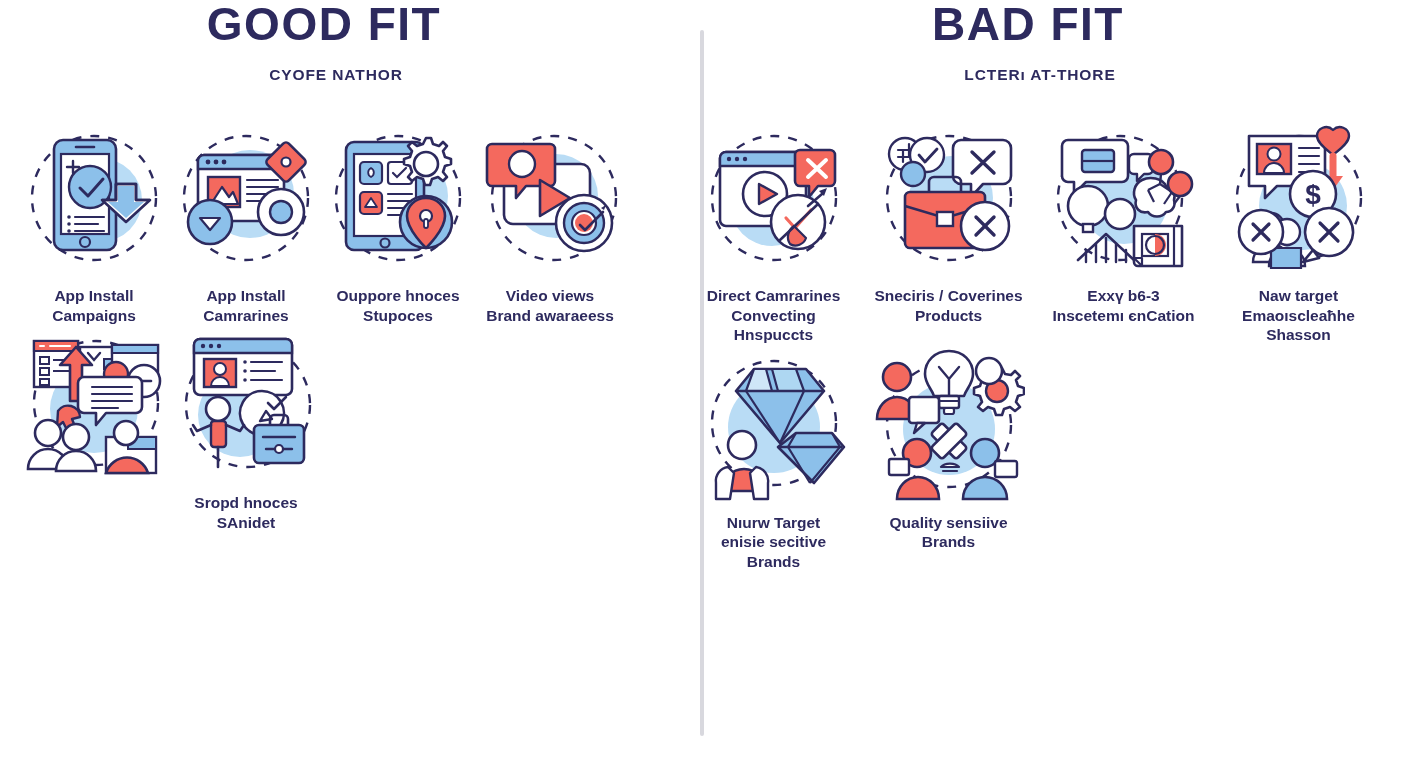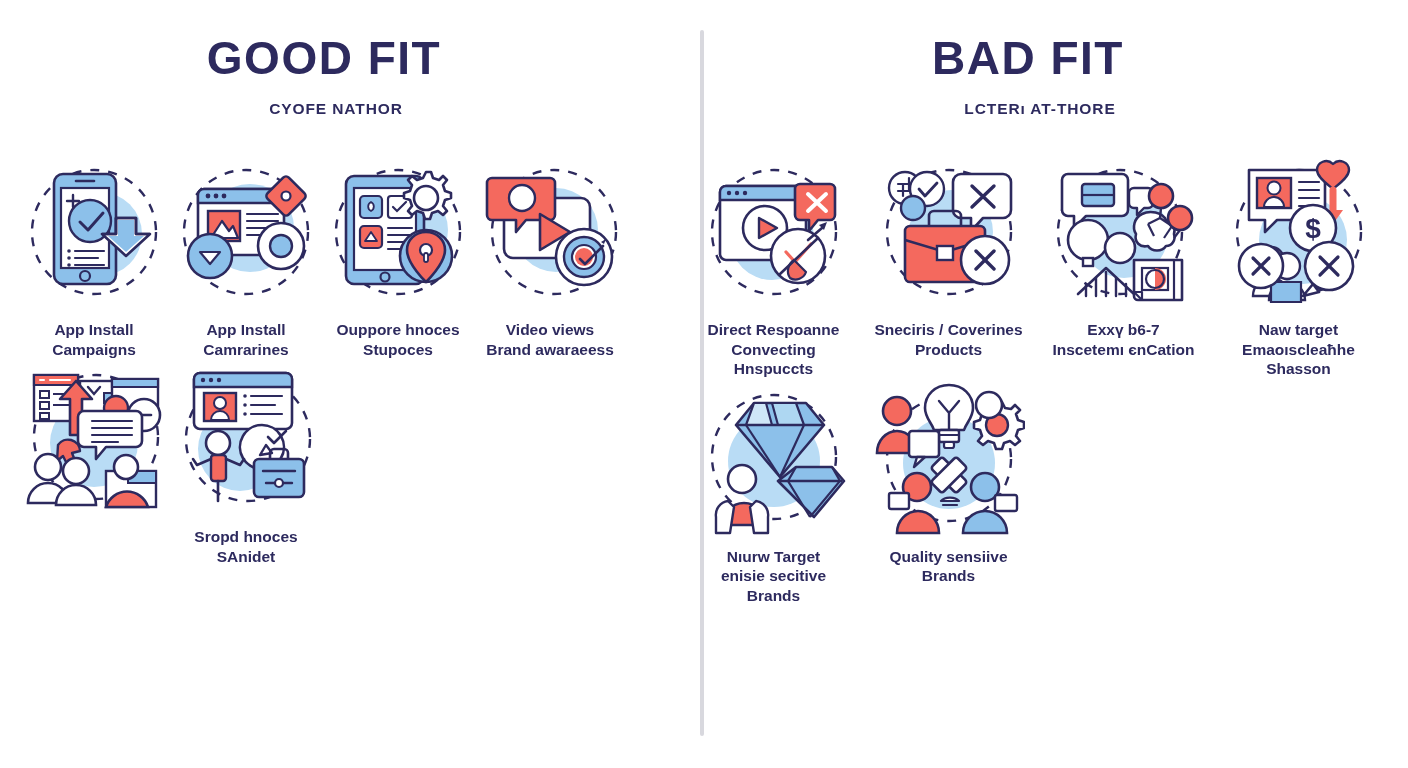--- a/index.html
+++ b/index.html
@@ -18,21 +18,20 @@
   .divider {
     position: absolute;
     left: 700px; top: 30px;
     width: 4px; height: 706px;
     background: #d8d8de;
     border-radius: 2px;
   }
   .panel {
     width: 700px; height: 768px;
     position: relative;
-    padding-top: 34px;
   }
   .panel-right { width: 853px; }
 
   .panel-title {
     text-align: center;
     font-size: 46px;
     font-weight: bold;
     letter-spacing: 1.5px;
     color: #2d2a5e;
     line-height: 1.05;
@@ -330,21 +329,21 @@
                 <line x1="128" y1="38" x2="110" y2="55"></line>
             </g>
             <circle cx="100" cy="100" r="27" fill="#ffffff" stroke="#2d2a5e" stroke-width="2.6"></circle>
             <path d="M88 96 l9 10 l16 -18" fill="none" stroke="#f4695e" stroke-width="3.2" stroke-linecap="round" stroke-linejoin="round"></path>
             <path d="M110 84 l14 -12" stroke="#2d2a5e" stroke-width="2.6" stroke-linecap="round" fill="none"></path>
             <path d="M121 69 l8 -3 l-3 8 z" fill="#2d2a5e"></path>
             <path d="M96 104 c-6 4 -8 12 -4 18 c6 4 14 0 16 -6 z" fill="#f4695e" stroke="#2d2a5e" stroke-width="2.2" stroke-linejoin="round"></path>
             <line x1="82" y1="118" x2="120" y2="82" stroke="#2d2a5e" stroke-width="2.6" stroke-linecap="round"></line>
           </svg>
         </div>
-        <div class="cell-label">Direct Respoanne
+        <div class="cell-label">Direct Camrarines
 Convecting
 Hnspuccts</div>
       </div>
 
       <div class="cell">
         <div class="icon-wrap">
           <svg viewBox="0 0 152 152">
             <circle cx="78" cy="76" r="42" fill="#b9dcf5"></circle>
             <circle cx="76" cy="76" r="62" fill="none" stroke="#2d2a5e" stroke-width="2.4" stroke-dasharray="9 9"></circle>
             <circle cx="32" cy="32" r="16" fill="#ffffff" stroke="#2d2a5e" stroke-width="2.4"></circle>
@@ -409,21 +408,21 @@
               <line x1="78" y1="128" x2="78" y2="140"></line>
             </g>
             <path d="M86 104 h48 v40 h-44 a4 4 0 0 1 -4 -4 z" fill="#ffffff" stroke="#2d2a5e" stroke-width="2.6" stroke-linejoin="round"></path>
             <path d="M126 104 v40" fill="none" stroke="#2d2a5e" stroke-width="2.2"></path>
             <rect x="94" y="112" width="26" height="22" fill="#ffffff" stroke="#2d2a5e" stroke-width="2.2"></rect>
             <path d="M107 112 a11 11 0 0 1 0 22 z" fill="#f4695e" stroke="none"></path>
             <circle cx="107" cy="123" r="9" fill="none" stroke="#2d2a5e" stroke-width="2.2"></circle>
             <path d="M86 136 h8 v8 z" fill="#ffffff" stroke="#2d2a5e" stroke-width="2.2" stroke-linejoin="round"></path>
           </svg>
         </div>
-        <div class="cell-label">Exxү b6-7
+        <div class="cell-label">Exxү b6-3
 Inscetemı єnCation</div>
       </div>
 
       <div class="cell">
         <div class="icon-wrap">
           <svg viewBox="0 0 152 152">
             <circle cx="80" cy="84" r="44" fill="#b9dcf5"></circle>
             <circle cx="76" cy="76" r="62" fill="none" stroke="#2d2a5e" stroke-width="2.4" stroke-dasharray="9 9"></circle>
             <path d="M26 14 h76 v50 h-48 l-12 12 v-12 h-16 z" fill="#ffffff" stroke="#2d2a5e" stroke-width="2.6" stroke-linejoin="round"></path>
             <rect x="34" y="22" width="34" height="30" fill="#f4695e" stroke="#2d2a5e" stroke-width="2.4"></rect>

